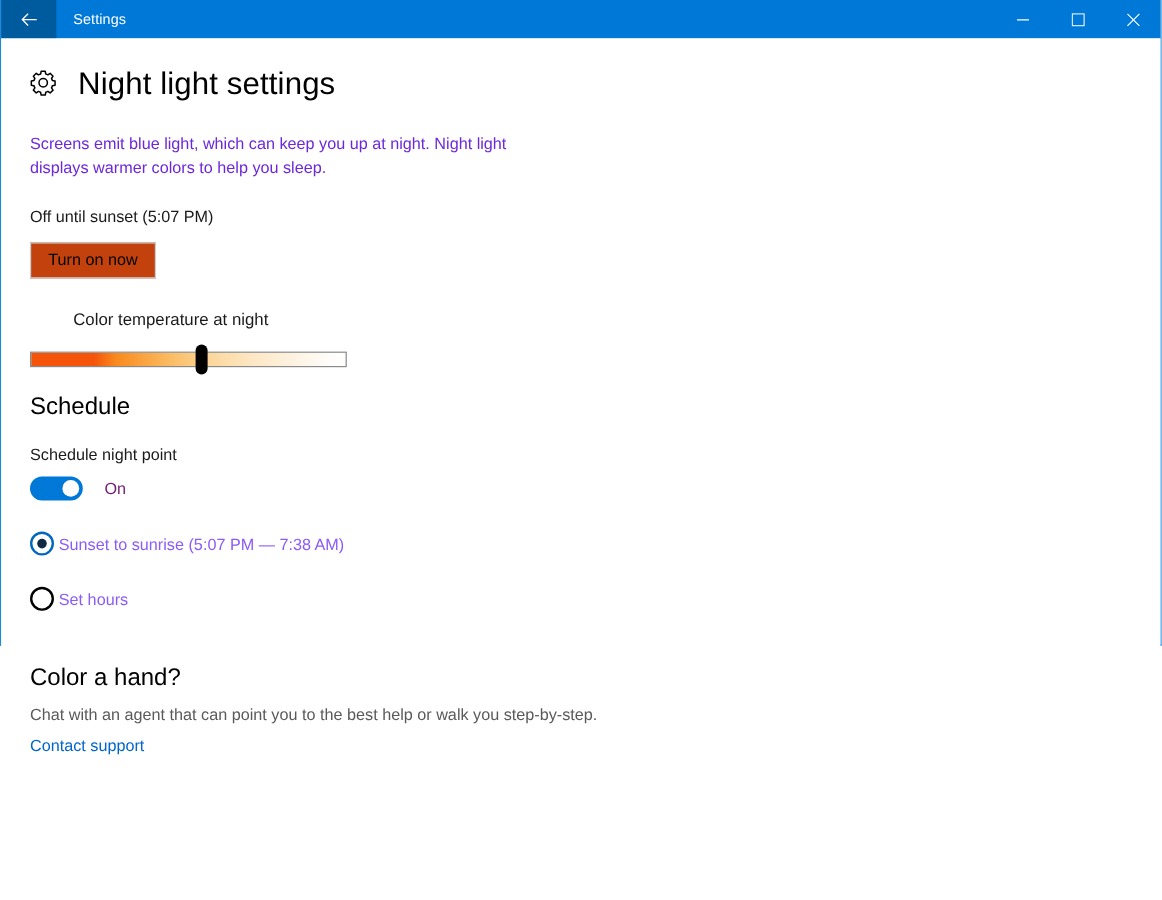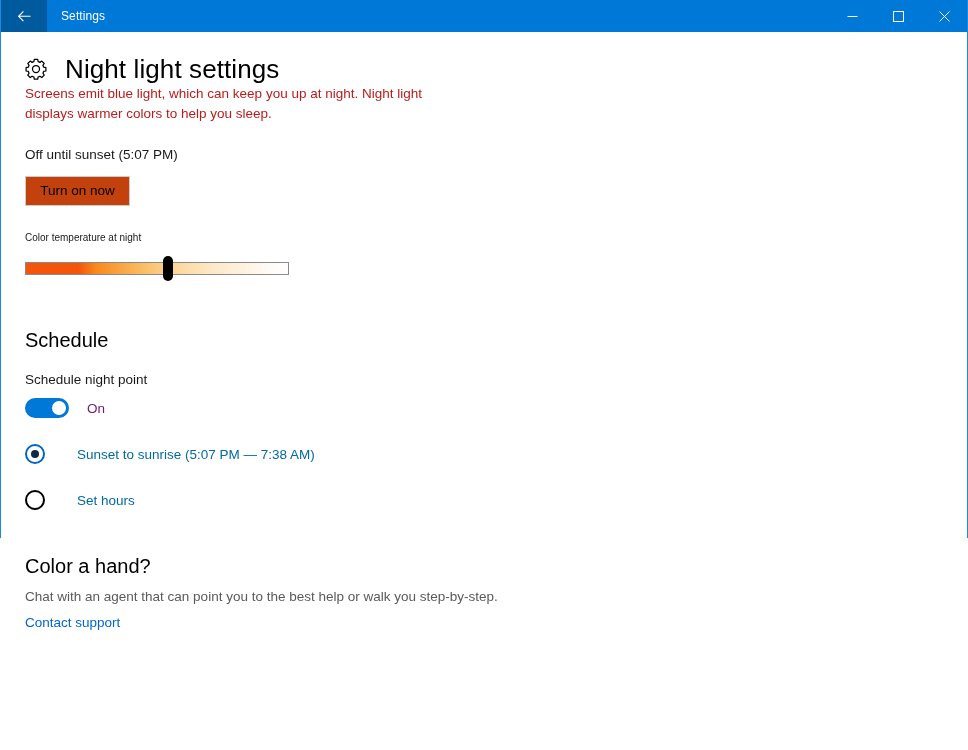--- a/index.html
+++ b/index.html
@@ -92,23 +92,24 @@
     line-height: 30px;
     letter-spacing: 0.1px;
   }
 
   .body-wrap {
     padding-left: 24px;
     padding-right: 24px;
   }
 
   .intro {
+    margin-top: 26px;
     font-size: 13.5px;
     line-height: 20px;
-    color: #b91c1c;
+    color: #6d28d9;
     max-width: 430px;
   }
 
   .status-line {
     margin-top: 22px;
     font-size: 13.5px;
     color: #1a1a1a;
     line-height: 18px;
   }
 
@@ -123,22 +124,23 @@
     font-size: 13.5px;
     line-height: 28px;
     text-align: center;
     cursor: pointer;
     padding: 0;
     box-sizing: border-box;
   }
 
   .slider-label {
     margin-top: 26px;
-    font-size: 10px;
+    font-size: 14px;
     color: #1a1a1a;
+    margin-left: 36px;
   }
 
   .slider-area {
     position: relative;
     margin-top: 13px;
     width: 264px;
     height: 24px;
   }
   .slider-track {
     position: absolute;
@@ -165,21 +167,21 @@
     left: 138px;
     top: 0;
     width: 10px;
     height: 25px;
     background: #000000;
     border-radius: 5px;
     cursor: pointer;
   }
 
   .section-heading {
-    margin-top: 48px;
+    margin-top: 16px;
     font-size: 20px;
     font-weight: 400;
     color: #000000;
     line-height: 24px;
   }
 
   .sub-label {
     margin-top: 20px;
     font-size: 13.5px;
     color: #1a1a1a;
@@ -235,23 +237,23 @@
   .radio .dot {
     position: absolute;
     left: 4px;
     top: 4px;
     width: 8px;
     height: 8px;
     border-radius: 50%;
     background: #102a43;
   }
   .radio-label {
-    margin-left: 32px;
-    font-size: 13.5px;
-    color: #0369a1;
+    margin-left: 4px;
+    font-size: 13.5px;
+    color: #8b5cf6;
   }
 
   .help-heading {
     margin-top: 44px;
     font-size: 20px;
     font-weight: 400;
     color: #000000;
     line-height: 24px;
   }
   .help-text {

